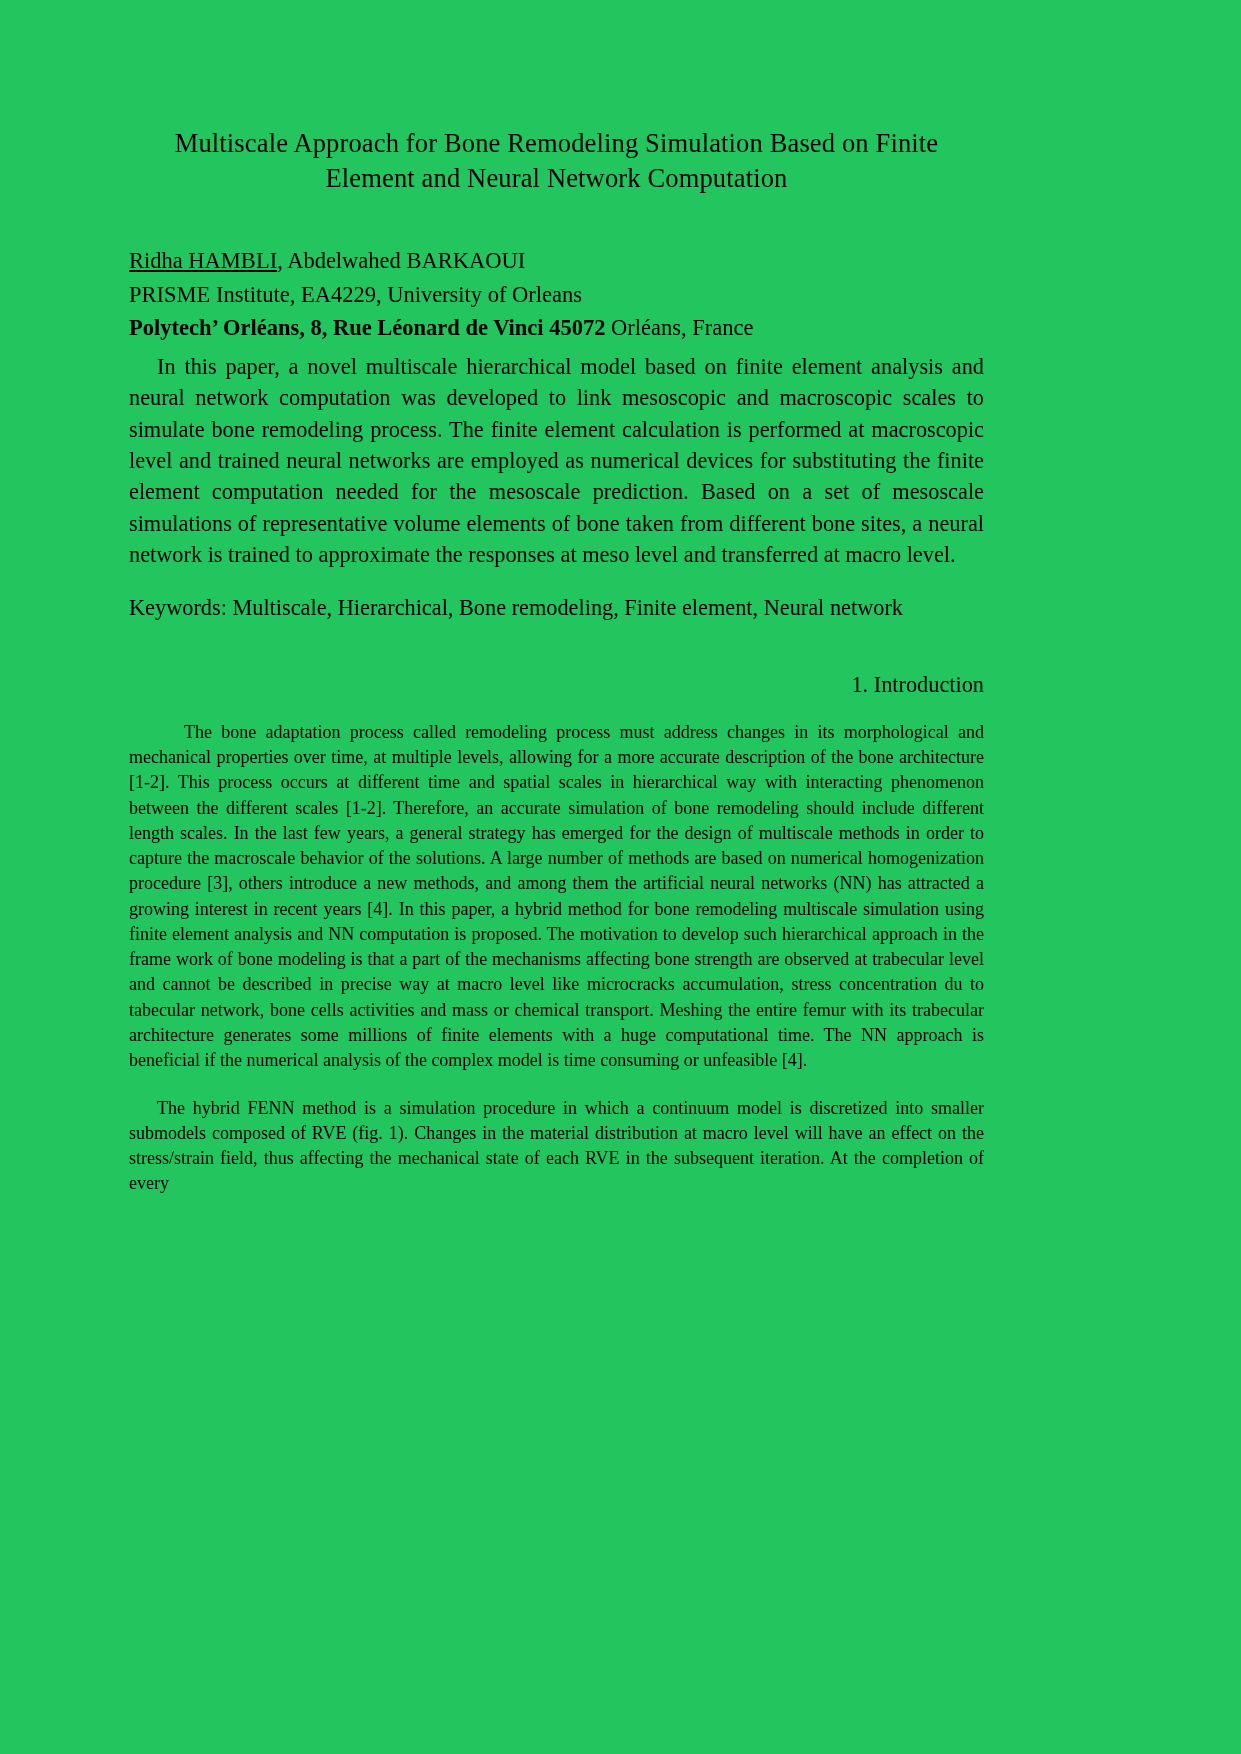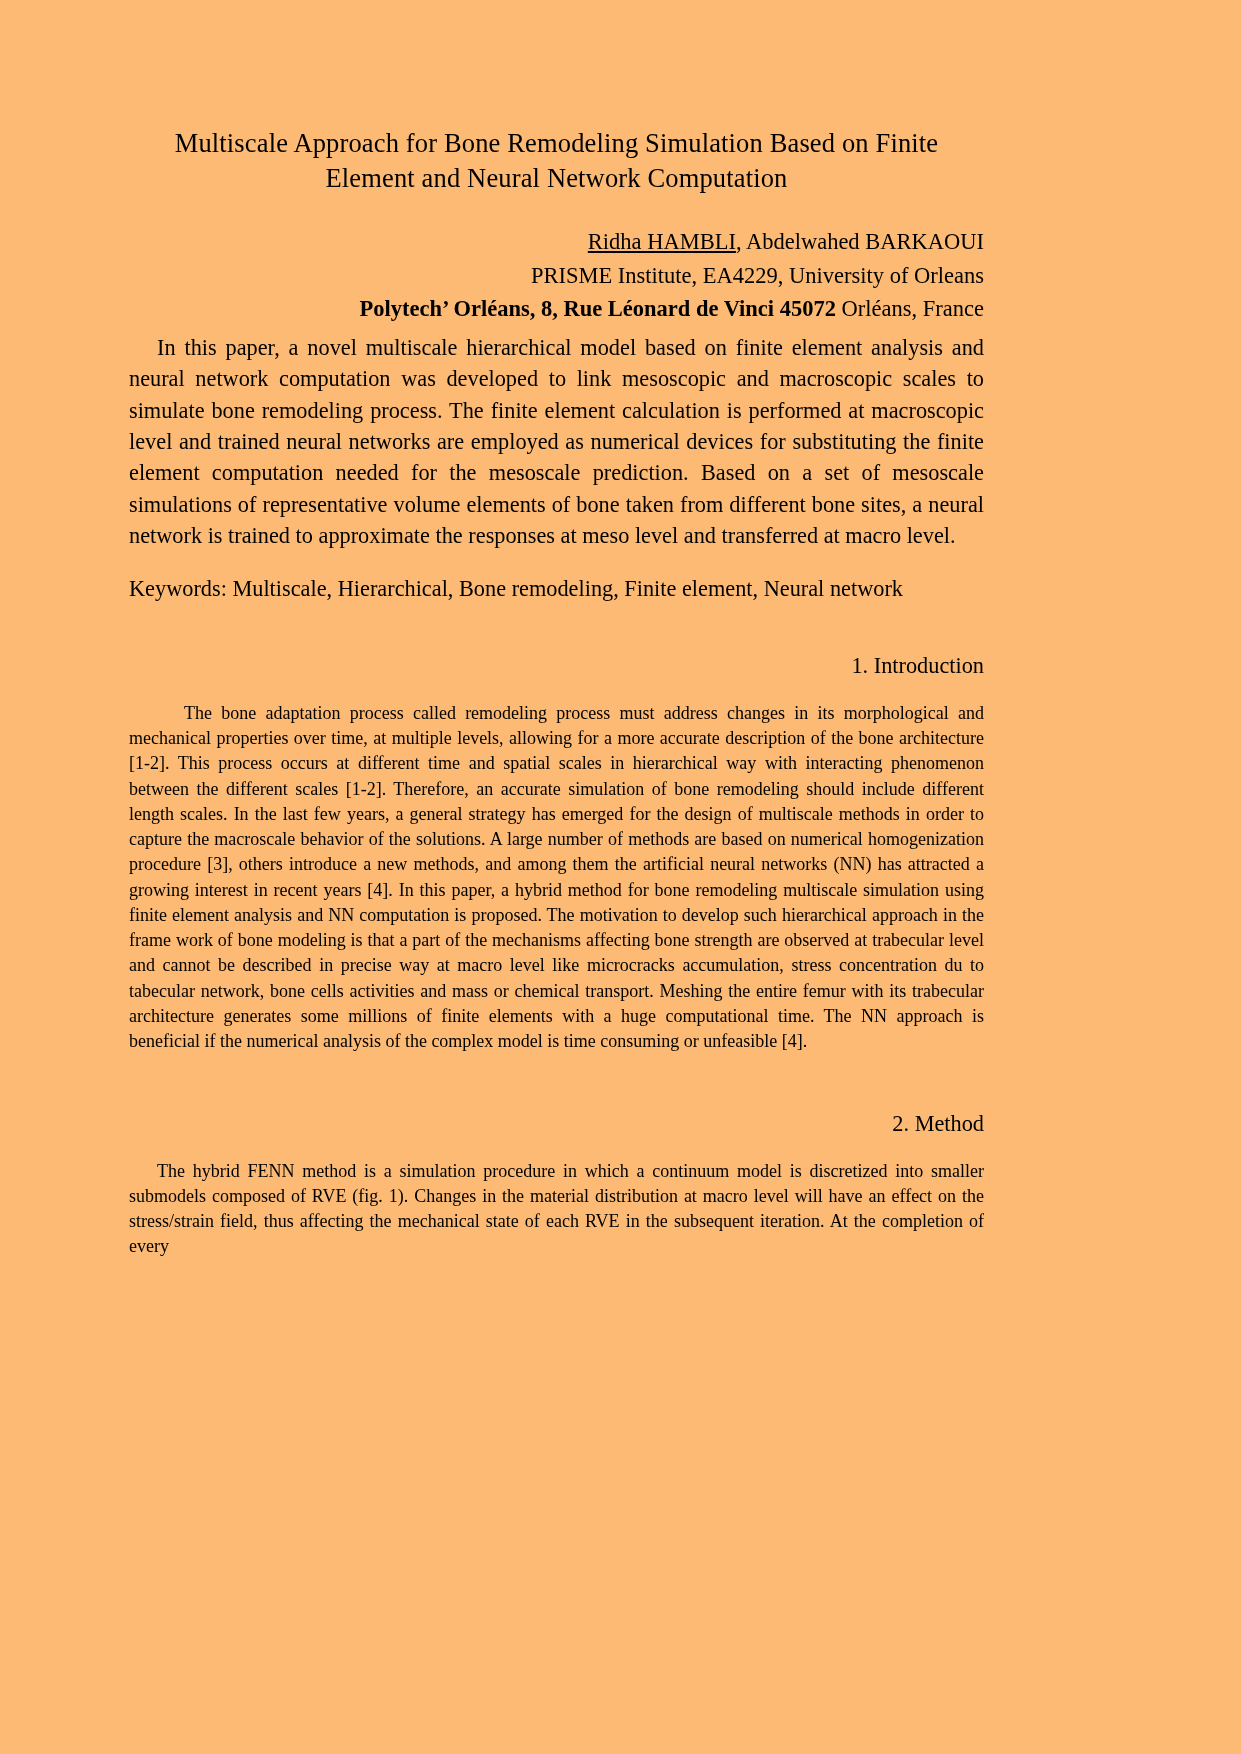--- a/index.html
+++ b/index.html
@@ -9,21 +9,21 @@
     background: #ffffff;
   }
   body {
     font-family: "Liberation Serif", "DejaVu Serif", serif;
     color: #000000;
   }
   .page {
     width: 1241px;
     height: 1754px;
     box-sizing: border-box;
-    background: #fdba74;
+    background: #22c55e;
     position: relative;
     margin: 0 auto;
     padding: 17px;
     overflow: hidden;
   }
   .content {
     position: absolute;
     left: 129px;
     top: 0;
     width: 855px;
@@ -35,24 +35,24 @@
     font-size: 26.5px;
     line-height: 1.33;
     margin: 0;
     padding-top: 126px;
     font-weight: normal;
     letter-spacing: 0.15px;
   }
 
   
   .authors {
-    text-align: right;
+    text-align: left;
     font-size: 22.5px;
     line-height: 1.0;
-    margin-top: 35px;
+    margin-top: 54px;
   }
   .authors .line {
     margin-bottom: 11px;
     white-space: nowrap;
   }
   .author-primary {
     text-decoration: underline;
   }
   .affil-bold {
     font-weight: bold;
@@ -132,18 +132,17 @@
 
 
     <p class="abstract-body"><span class="indent"></span><span>In this paper, a novel multiscale hierarchical model based on finite element analysis and neural network computation was developed to link mesoscopic and macroscopic scales to simulate bone remodeling process. The finite element calculation is performed at macroscopic level and trained neural networks are employed as numerical devices for substituting the finite element computation needed for the mesoscale prediction. Based on a set of mesoscale simulations of representative volume elements of bone taken from different bone sites, a neural network is trained to approximate the responses at meso level and transferred at macro level.</span></p>
 
     <p class="keywords"><span>Keywords:</span><span> Multiscale, Hierarchical, Bone remodeling, Finite element, Neural network</span></p>
 
     <div class="section-heading">1.  Introduction</div>
 
     <p class="para"><span class="indent-big"></span><span>The bone adaptation process called remodeling process must address changes in its morphological and mechanical properties over time, at multiple levels, allowing for a more accurate description of the bone architecture [1-2]. This process occurs at different time and spatial scales in hierarchical way with interacting phenomenon between the different scales [1-2]. Therefore, an accurate simulation of bone remodeling should include different length scales. In the last few years, a general strategy has emerged for the design of multiscale methods in order to capture the macroscale behavior of the solutions. A large number of methods are based on numerical homogenization procedure [3], others introduce a new methods, and among them the artificial neural networks (NN) has attracted a growing interest in recent years [4]. In this paper, a hybrid method for bone remodeling multiscale simulation using finite element analysis and NN computation is proposed. The motivation to develop such hierarchical approach in the frame work of bone modeling is that a part of the mechanisms affecting bone strength are observed at trabecular level and cannot be described in precise way at macro level like microcracks accumulation, stress concentration du to tabecular network, bone cells activities and mass or chemical transport. Meshing the entire femur with its trabecular architecture generates some millions of finite elements with a huge computational time. The NN approach is beneficial if the numerical analysis of the complex model is time consuming or unfeasible [4].</span></p>
 
-    <div class="section-heading tight">2. Method</div>
 
     <p class="para"><span class="indent-small"></span><span>The hybrid FENN method is a simulation procedure in which a continuum model is discretized into smaller submodels composed of RVE (fig. 1). Changes in the material distribution at macro level will have an effect on the stress/strain field, thus affecting the mechanical state of each RVE in the subsequent iteration. At the completion of every</span></p>
 
   </div>
 </div>
 
 </body></html>

